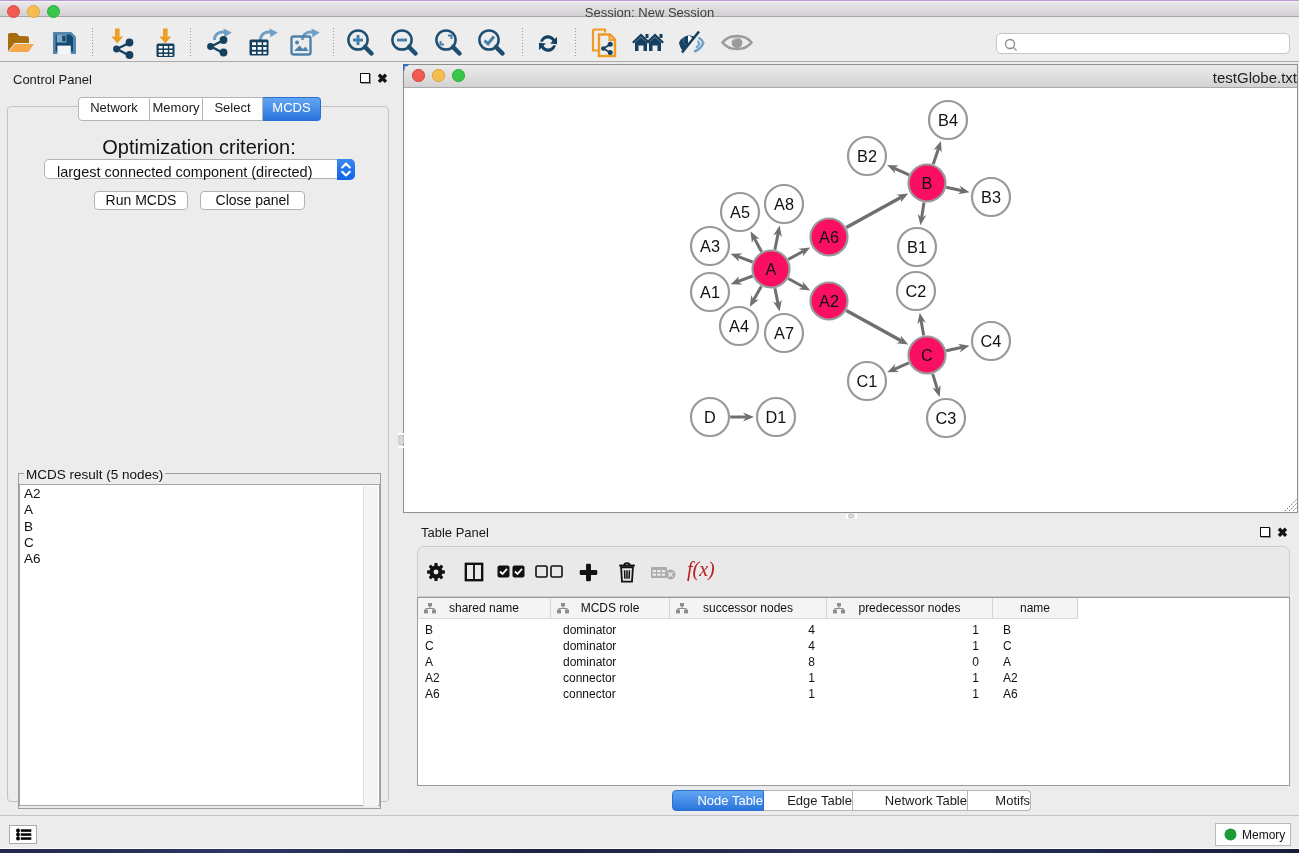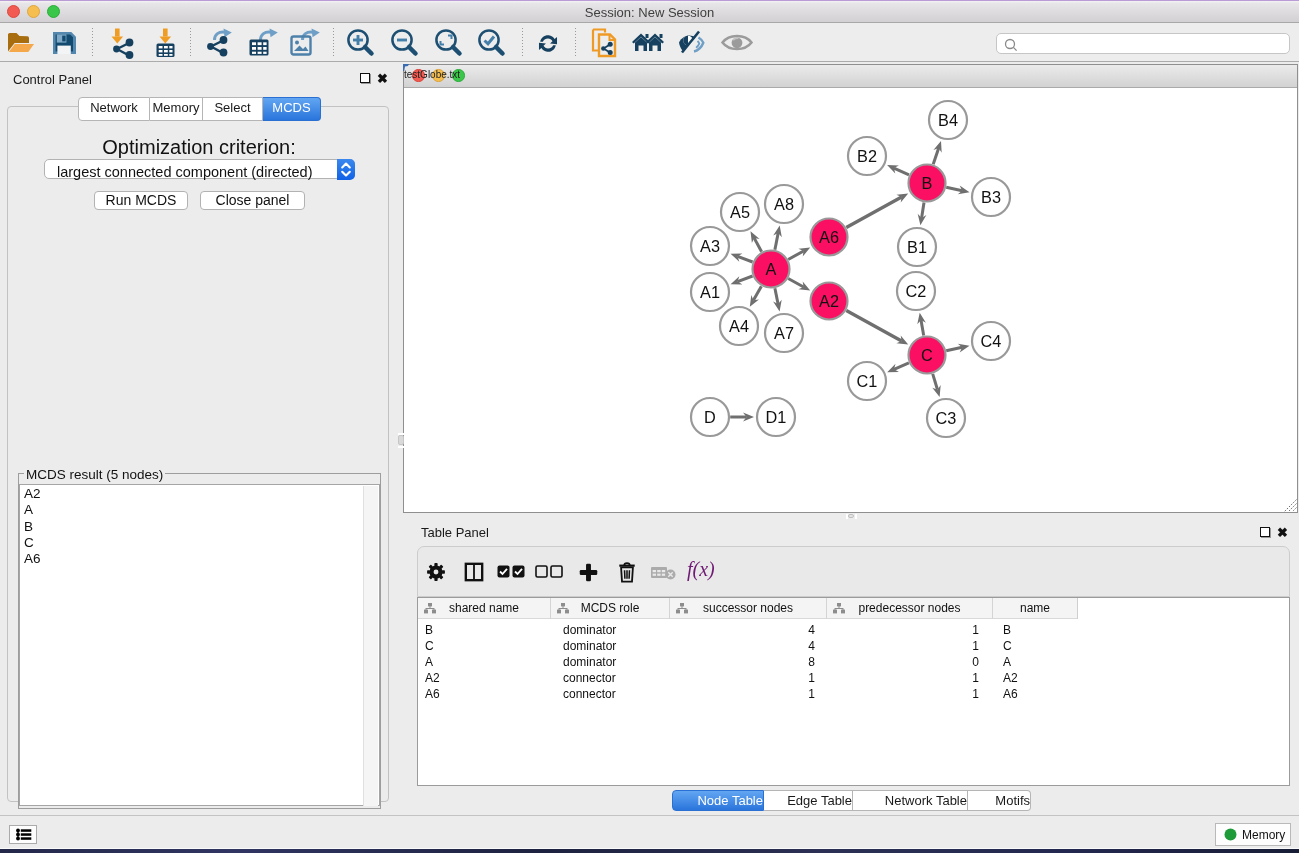--- a/index.html
+++ b/index.html
@@ -1,21 +1,21 @@
 <!DOCTYPE html>
 <html><head>
 <meta charset="utf-8">
 <style>
 * { margin:0; padding:0; box-sizing:border-box; }
 html,body { width:1299px; height:853px; overflow:hidden; }
 body { font-family:"Liberation Sans", sans-serif; background:#ececec; position:relative; transform:translateZ(0); }
 .abs { position:absolute; }
 
 
-#titlebar { left:0; top:0; width:1299px; height:23px;
+#titlebar { left:0; top:0; width:1299px; height:17px;
   background:linear-gradient(#f4f2f4 0%, #e7e5e7 12%, #d2d0d2 100%);
   border-top:1.5px solid #b99cd4; border-bottom:1px solid #a8a8a8; }
 #titlebar .tl { position:absolute; top:4px; width:13px; height:13px; border-radius:50%; }
 #title-text { width:100%; text-align:center; top:4px; font-size:13px; color:#404040; }
 
 
 #toolbar { left:0; top:23px; width:1299px; height:39px; background:#ededed; border-bottom:1px solid #ababab; }
 .tsep { position:absolute; top:5px; height:29px; width:1px;
   background-image:linear-gradient(#9a9a9a 33%, rgba(0,0,0,0) 0%);
   background-size:1px 3px; }
@@ -52,21 +52,21 @@
 #statusbar { left:0; top:815px; width:1299px; height:34px; background:#ececec; border-top:1px solid #c3c3c3; border-bottom:1px solid #fafafa; }
 #listbtn { position:absolute; left:9px; top:9px; width:28px; height:19px; border:1px solid #ababab; background:#fdfdfd; }
 #membtn { position:absolute; right:8px; top:7px; width:76px; height:23px; background:#fdfdfd; border:1px solid #b9b9b9; font-size:12px; color:#111; }
 #bottomstrip { left:0; top:849px; width:1299px; height:4px; background:linear-gradient(90deg,#23284a 0%,#303562 18%,#1d2240 42%,#2b3054 63%,#232850 82%,#181d36 100%); }
 
 
 #graphwin { left:403px; top:64px; width:895px; height:449px; background:#fff; border:1px solid #8f8f8f; }
 #gw-titlebar { position:absolute; left:0; top:0; width:100%; height:23px;
   background:linear-gradient(#ebebeb,#d2d2d2); border-bottom:1px solid #aaa; }
 #gw-titlebar .tl { position:absolute; top:4px; width:12.5px; height:12.5px; border-radius:50%; }
-#gw-title-text { position:absolute; width:100%; text-align:left; top:3.5px; font-size:10px; color:#222; }
+#gw-title-text { position:absolute; width:100%; text-align:right; top:3.5px; font-size:15px; color:#222; }
 
 
 #tp-title { left:421px; top:525px; font-size:13px; color:#1a1a1a; }
 #tp-toolbar { left:417px; top:546px; width:873px; height:51px; background:#e9e9e9; border:1px solid #cccccc; border-radius:7px 7px 0 0; }
 #tp-table { left:417px; top:597px; width:873px; height:189px; background:#fff; border:1px solid #9b9b9b; }
 #tp-header { position:absolute; left:0; top:0; width:660px; height:21px; background:#f4f4f4; border-bottom:1px solid #d9d9d9; }
 .hcell { position:absolute; top:0; height:21px; border-right:1px solid #d4d4d4; font-size:12px; color:#111; text-align:center; line-height:21px; }
 .hicon { position:absolute; left:6px; top:5px; }
 .trow { position:absolute; font-size:12px; color:#111; height:16px; line-height:16px; }
 #tp-tabs { left:672px; top:790px; height:21px; display:flex; }
@@ -487,21 +487,21 @@
           <rect x="11.8" y="4" width="3.4" height="2.2"></rect>
         <rect x="2.6" y="7.6" width="3.4" height="2.2"></rect>
           <rect x="7.2" y="7.6" width="3.4" height="2.2"></rect>
           <rect x="11.8" y="7.6" width="3.4" height="2.2"></rect>
       </g>
       <circle cx="20.5" cy="8.5" r="5"></circle>
       <path d="M18.3 6.3 L22.7 10.7 M22.7 6.3 L18.3 10.7" stroke="#e9e9e9" stroke-width="1.4"></path>
     </g>
   </svg>
 
-  <div style="position:absolute;left:269px;top:11px;font-family:'Liberation Serif',serif;font-style:italic;font-size:20px;color:#701a75;">f(x)</div>
+  <div style="position:absolute;left:269px;top:11px;font-family:'Liberation Serif',serif;font-style:italic;font-size:20px;color:#b91c1c;">f(x)</div>
 </div>
 
 <div id="tp-table" class="abs">
   <div id="tp-header">
     <div class="hcell" style="left:0; width:133px;"><svg class="hicon" width="12" height="11" viewBox="0 0 12 11">
           <g fill="#8d8d8d">
             <rect x="4" y="0" width="4" height="3.4"></rect>
             <rect x="0" y="6.6" width="4" height="3.8"></rect>
             <rect x="8" y="6.6" width="4" height="3.8"></rect>
             <path d="M5.5 3 v2 h-4 v2 h1 v-1 h7 v1 h1 v-2 h-4 v-2 z"></path>

